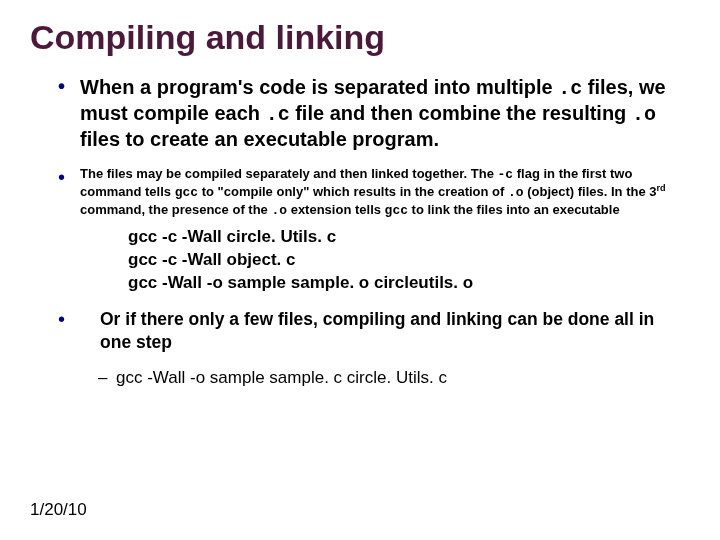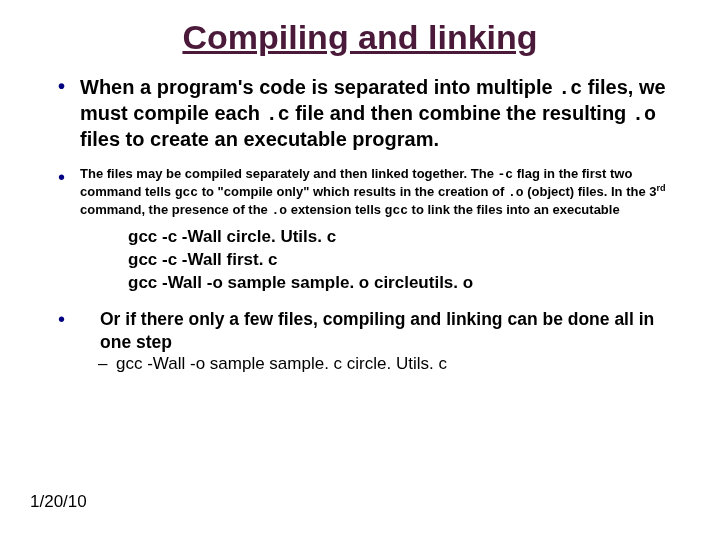--- a/index.html
+++ b/index.html
@@ -13,24 +13,22 @@
     position: relative;
     overflow: hidden;
   }
   .slide {
     padding: 10px 30px 0 30px;
     box-sizing: border-box;
   }
   .title {
     font-size: 34px;
     font-weight: bold;
-    text-align: center;
     color: #4b1a3a;
     margin: 8px 0 18px 0;
-    text-decoration: underline;
   }
   ul.top {
     margin: 0;
     padding: 0 0 0 28px;
     list-style: none;
   }
   ul.top > li {
     position: relative;
     margin-bottom: 14px;
     padding-left: 22px;
@@ -64,21 +62,21 @@
     font-family: "Courier New", Courier, monospace;
     font-weight: bold;
   }
   .cmds {
     margin: 6px 0 0 48px;
     font-size: 17px;
     font-weight: bold;
     line-height: 1.35;
   }
   ul.sub {
-    margin: 0 0 0 0;
+    margin: 14px 0 0 0;
     padding: 0 0 0 18px;
     list-style: none;
   }
   ul.sub > li {
     position: relative;
     padding-left: 18px;
     font-size: 17px;
     font-weight: normal;
   }
   ul.sub > li::before {
@@ -89,21 +87,21 @@
     color: #000000;
   }
   .sup {
     font-size: 0.7em;
     vertical-align: super;
     line-height: 0;
   }
   .date {
     position: absolute;
     left: 30px;
-    bottom: 28px;
+    bottom: 20px;
     font-size: 17px;
     font-weight: normal;
   }
 </style>
 </head>
 <body>
 
 <div class="slide">
   <div class="title">Compiling and linking</div>
 
@@ -112,21 +110,21 @@
     <li class="b1">
       <span>When a program's code is separated into multiple </span><span class="mono">.c</span><span> files, we must compile each </span><span class="mono">.c</span><span> file and then combine the resulting </span><span class="mono">.o</span><span> files to create an executable program.</span>
     </li>
 
     <li>
       <div class="b2">
         <span>The files may be compiled separately and then linked together.  The </span><span class="mono">-c</span><span> flag in the first two command tells </span><span class="mono">gcc</span><span> to "compile only" which results in the creation of </span><span class="mono">.o</span><span> (object) files.  In the 3</span><span class="sup">rd</span><span> command, the presence of the </span><span class="mono">.o</span><span> extension tells </span><span class="mono">gcc</span><span> to link the files into an executable</span>
       </div>
       <div class="cmds">
         <div>gcc -c -Wall circle. Utils. c</div>
-        <div>gcc -c -Wall first. c</div>
+        <div>gcc -c -Wall object. c</div>
         <div>gcc -Wall  -o sample sample. o circleutils. o</div>
       </div>
     </li>
 
     <li>
       <div class="b3">Or if there only a few files, compiling and linking can be done all in one step</div>
       <ul class="sub">
         <li>gcc -Wall -o sample sample. c circle. Utils. c</li>
       </ul>
     </li>

